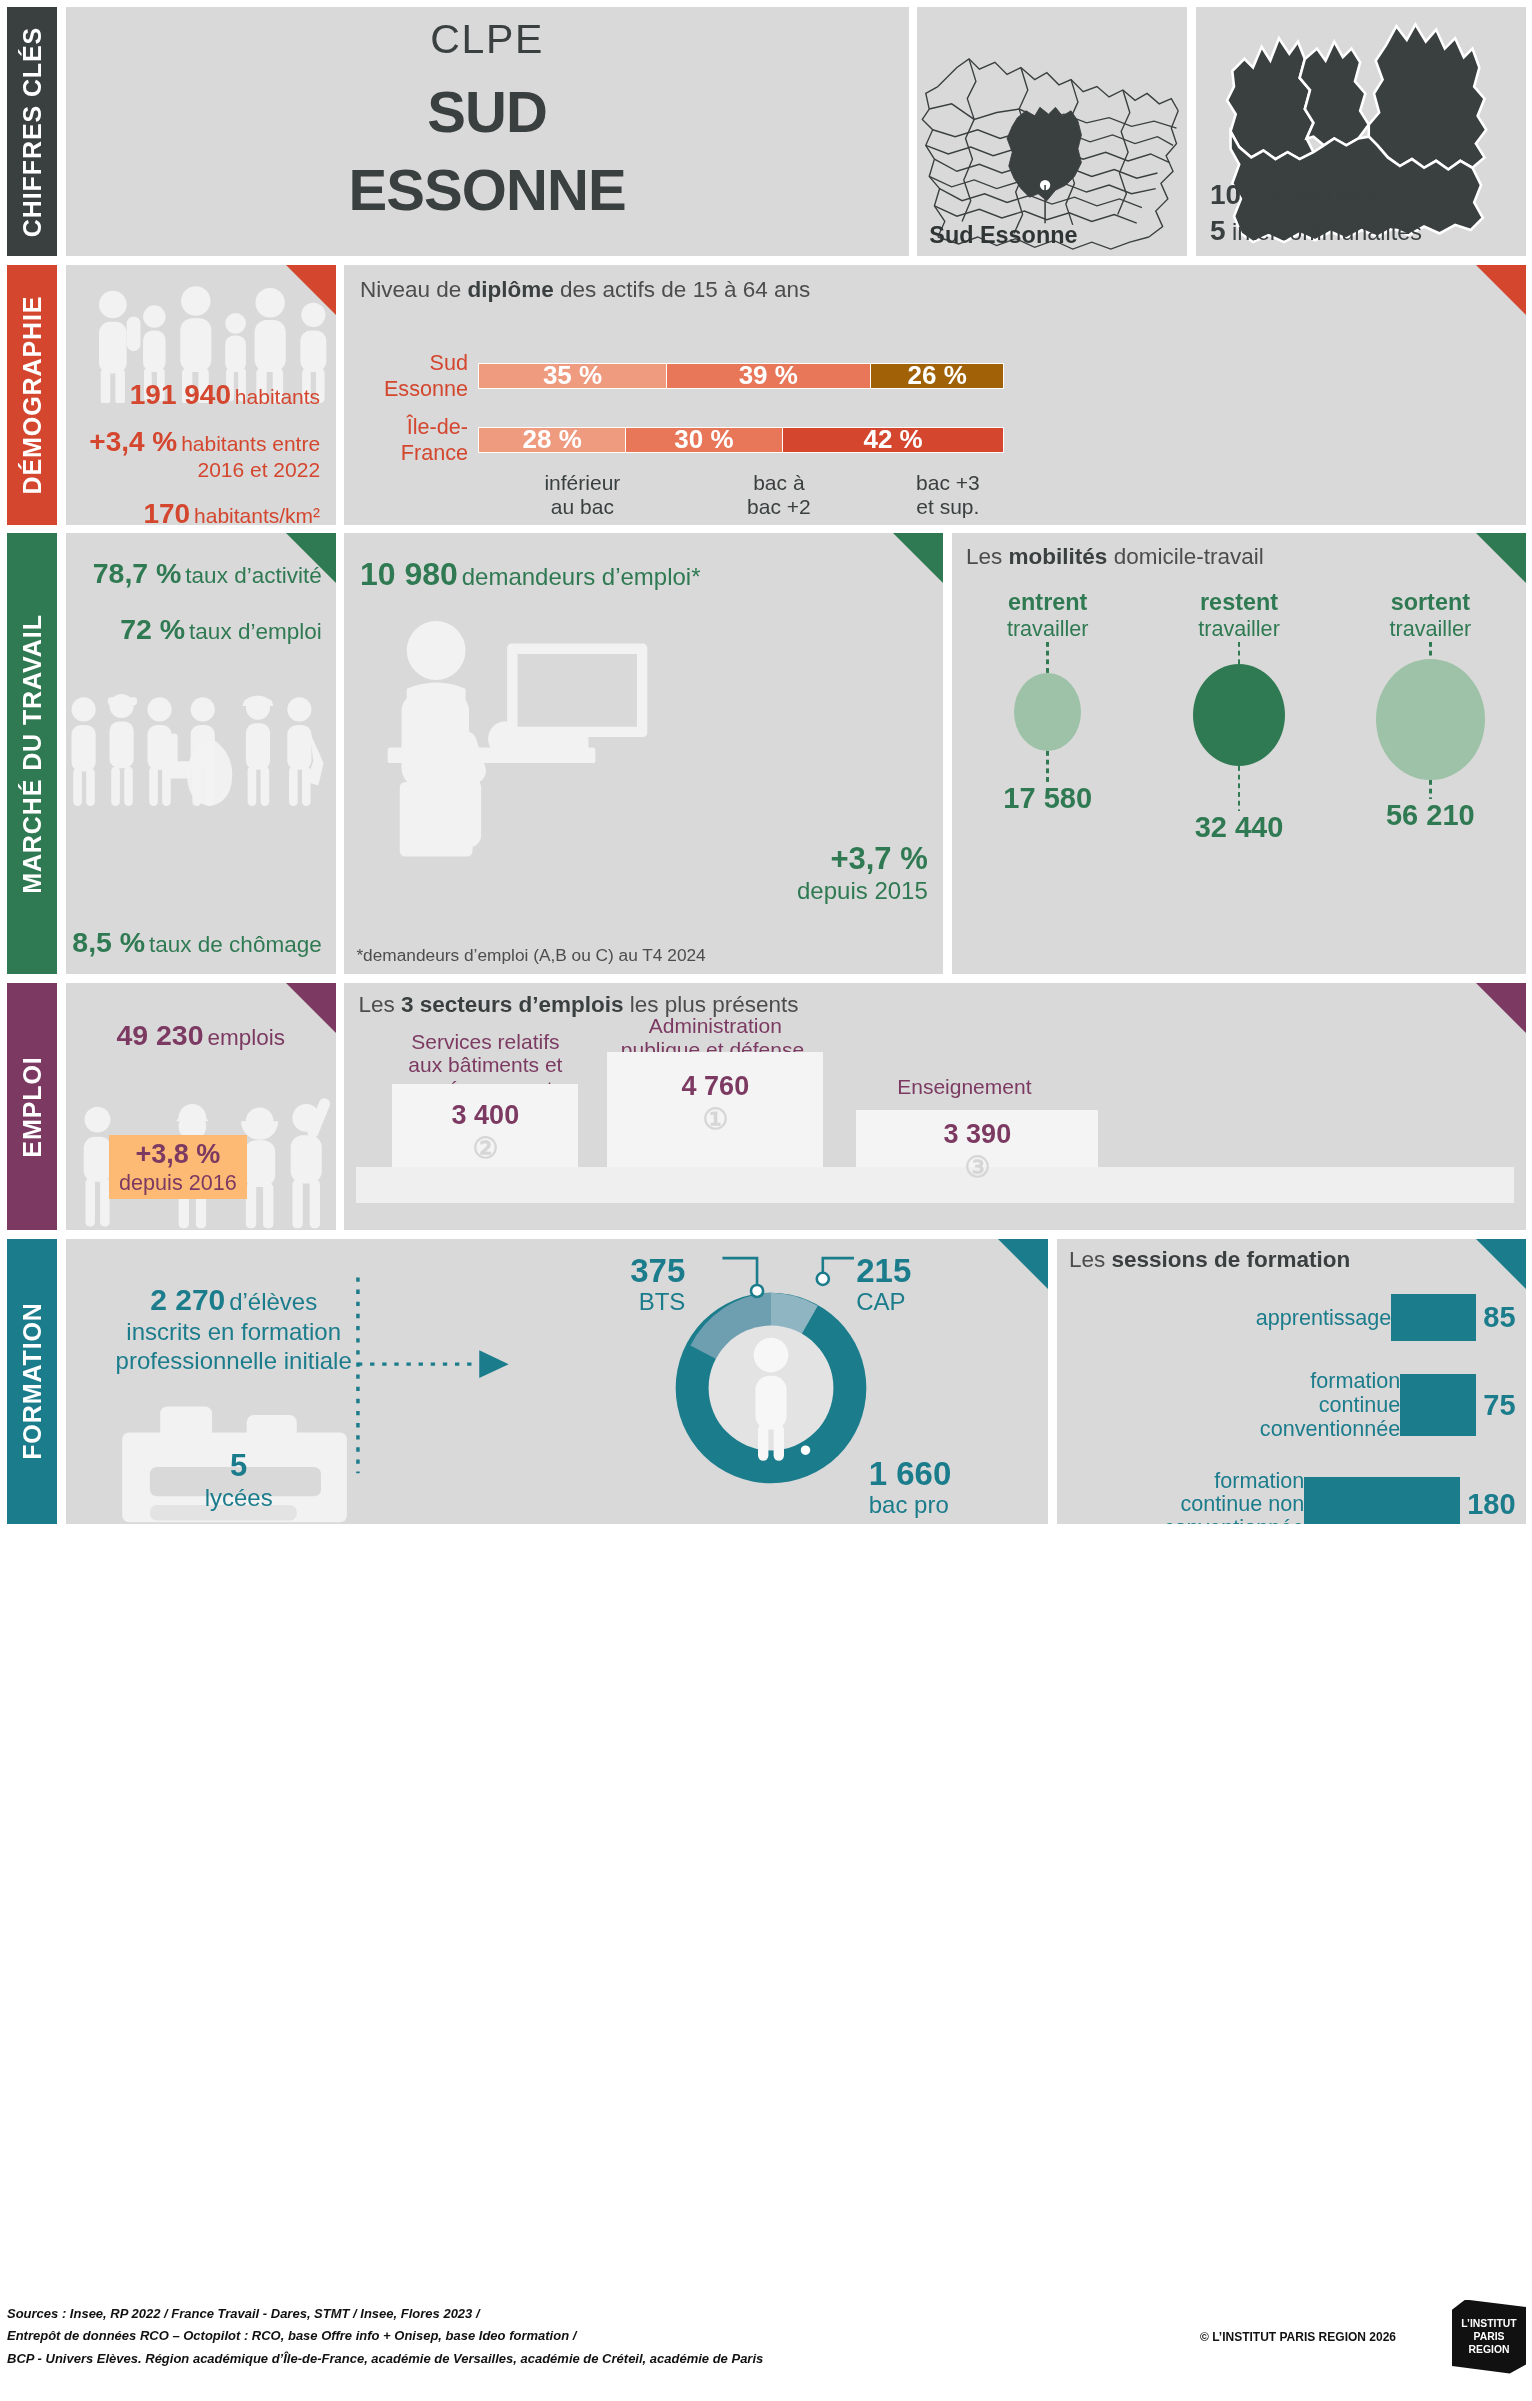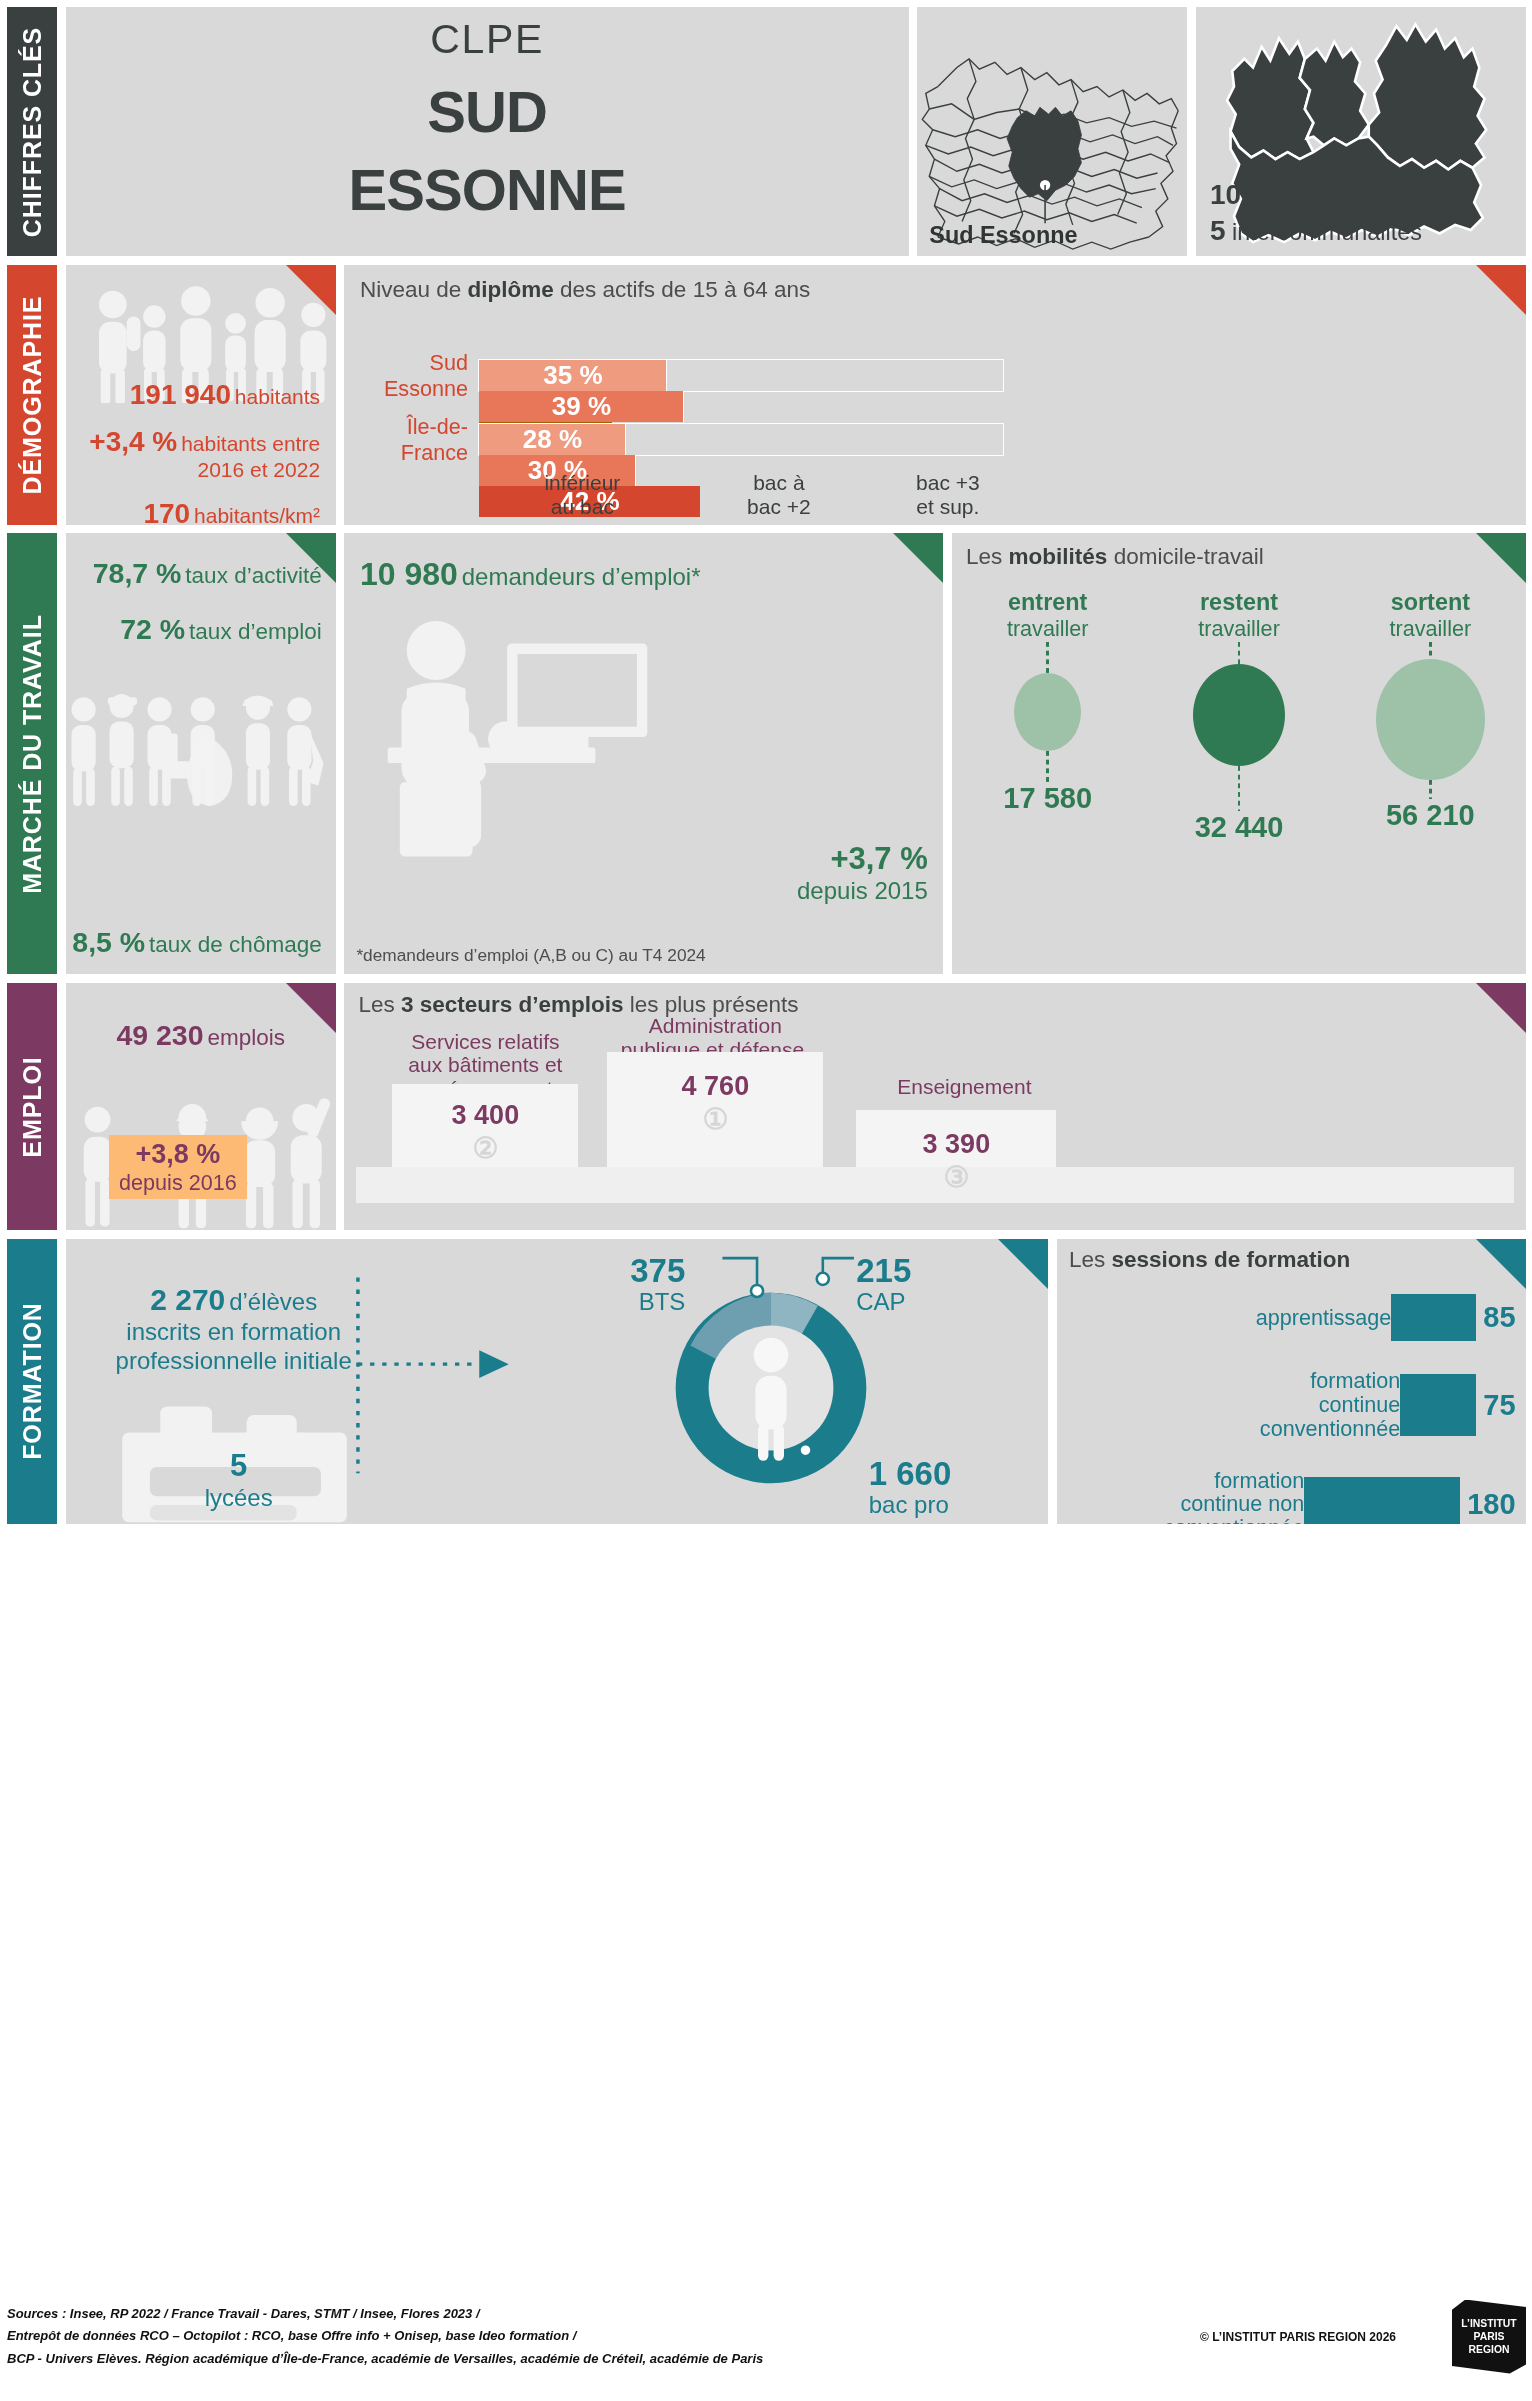--- a/index.html
+++ b/index.html
@@ -49,21 +49,21 @@
   .demo-right { flex:1 1 0; }
   .stat { color:#d4462e; text-align:right; padding-right:15.6px; }
   .stat .n { font-size:28px; font-weight:bold; }
   .stat .t { font-size:21px; }
 
   .diplome-title { font-size:22.5px; color:#4d4d4d; padding:12px 0 0 15.6px; }
   .diplome-title b { color:#3a3f3f; }
   .bar-row { display:flex; align-items:center; margin-top:3.5px; }
   .bar-row .rowlab { width:134px; text-align:right; padding-right:10.4px;
                      font-size:21.6px; color:#d4462e; }
-  .bar-track { display:flex; height:33px; border:1.7px solid #fff;flex-direction:column; }
+  .bar-track { display:flex; height:26px; border:1.7px solid #fff; }
   .seg { display:flex; align-items:center; justify-content:center; color:#fff;
          font-size:26px; font-weight:bold; border-right:1.7px solid #fff; }
   .seg:last-child { border-right:none; }
   .axis { display:flex; margin-top:5.2px; }
   .axis .sp { width:144px; }
   .axis .ax { text-align:center; font-size:21px; color:#3a3f3f; line-height:1.15; }
 
   
   .mt .sidelabel { background:#2f7a52; }
   .mt { height:441px; }
@@ -465,21 +465,21 @@
           <div class="rk">②</div>
         </div>
 
         <div class="sec-lab" style="left:251px; top:-7px; width:216px;">Administration publique et défense, sécurité sociale</div>
         <div class="step" style="left:251px; width:216px; height:115px; padding-top:19px;">
           <div class="v">4 760</div>
           <div class="rk">①</div>
         </div>
 
         <div class="sec-lab" style="left:500px; top:54px; width:216px;">Enseignement</div>
-        <div class="step" style="left:500px; width:200px; height:57px; padding-top:19px;">
+        <div class="step" style="left:500px; width:242px; height:57px; padding-top:9px;">
           <div class="v">3 390</div>
           <div class="rk">③</div>
         </div>
       </div>
     </div>
   </div>
 
   <div class="band form">
     <div class="sidelabel">
       <span>FORMATION</span>

